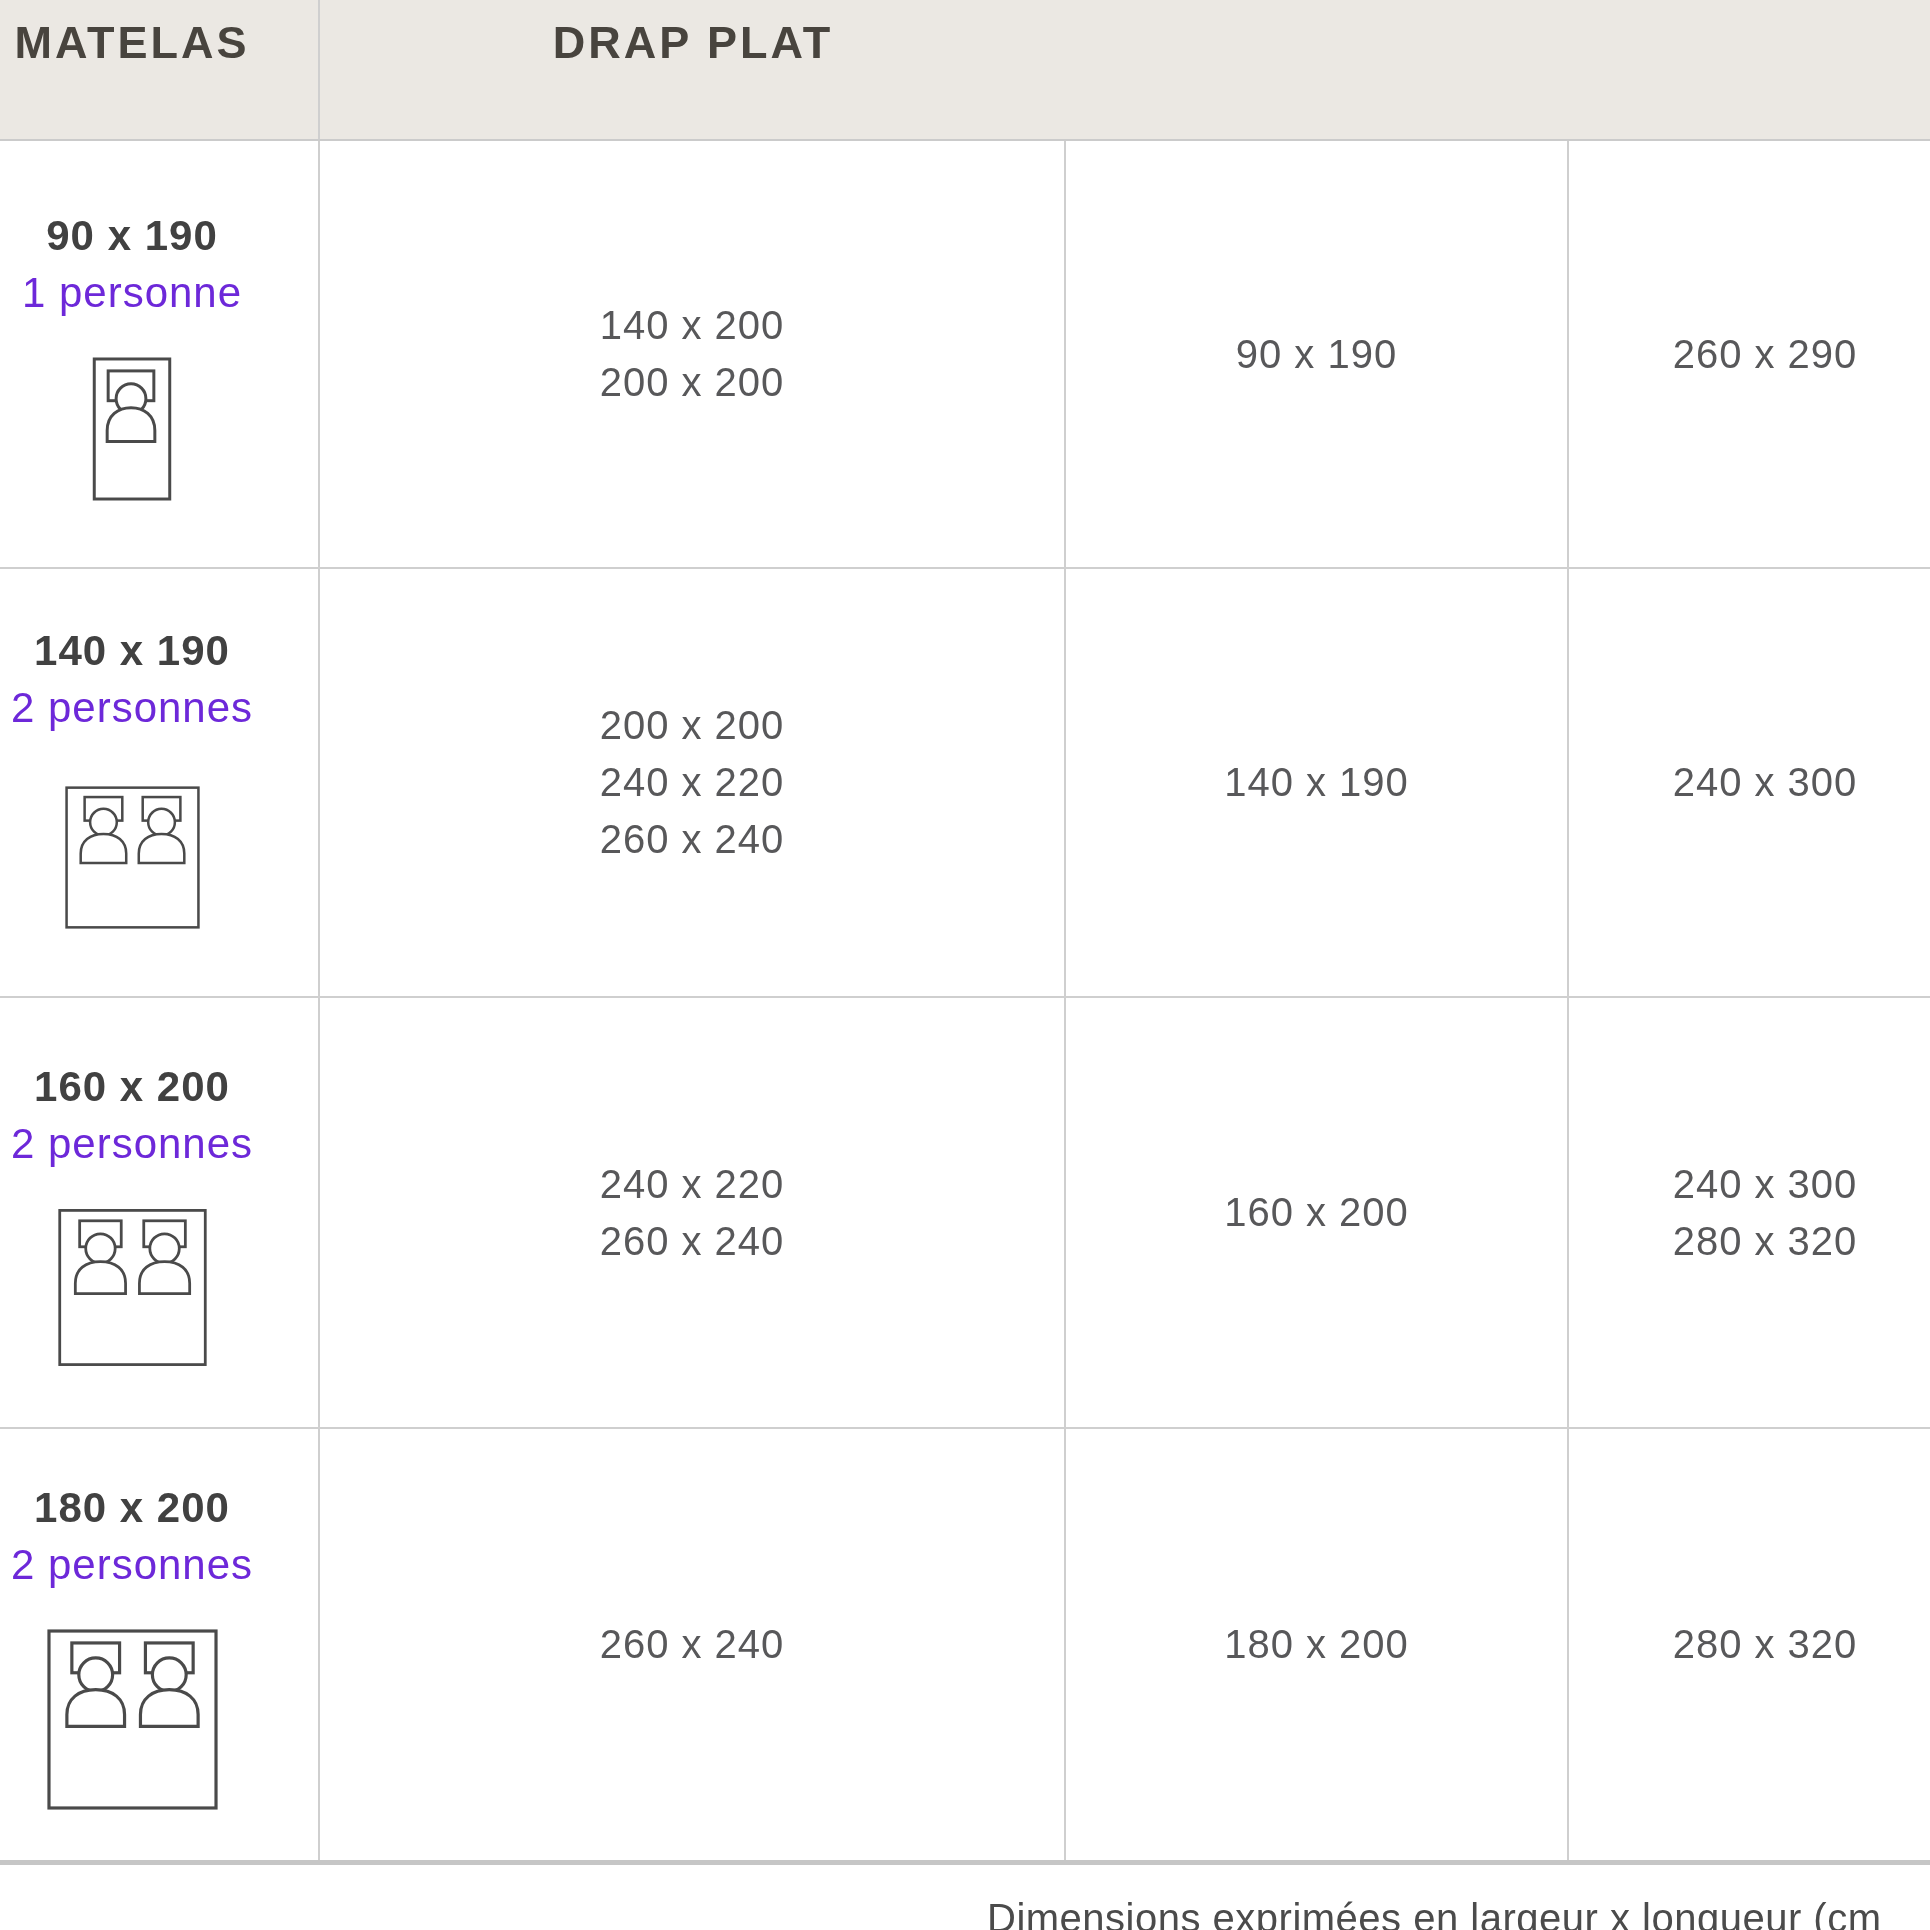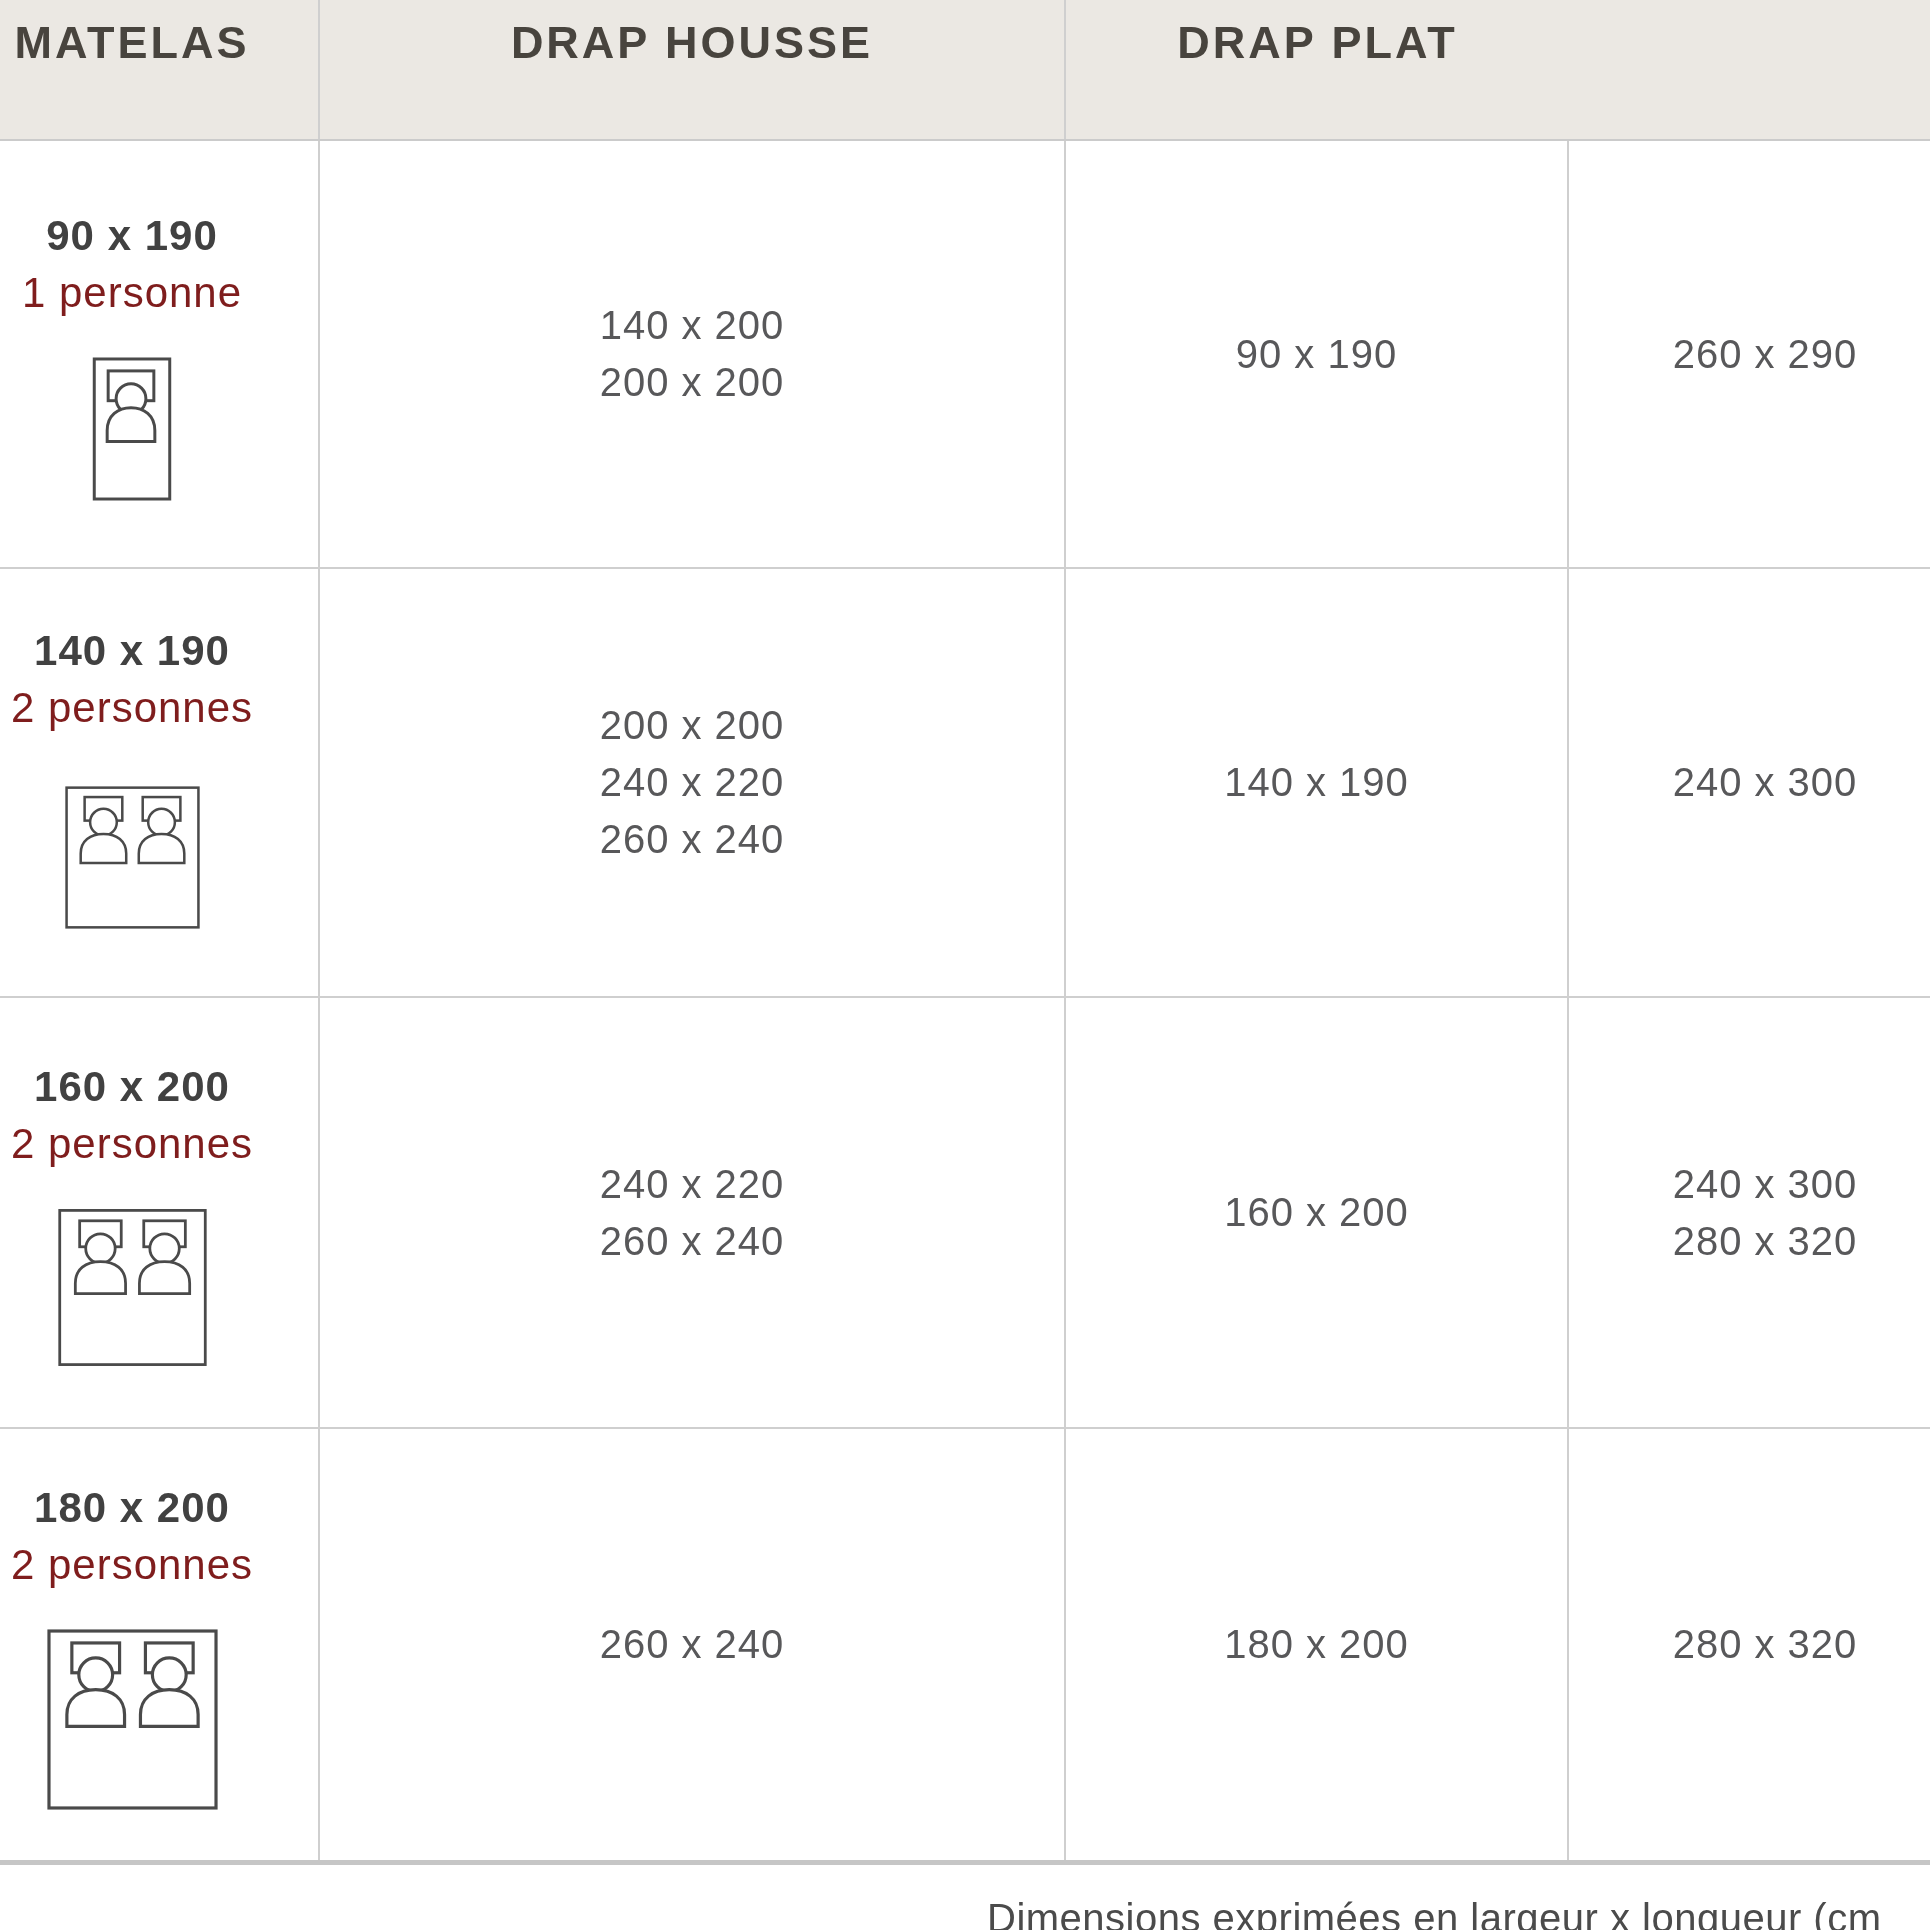--- a/index.html
+++ b/index.html
@@ -52,40 +52,39 @@
     color:#58585a;
     text-align:center;
   }
   .matelas-size{
     font-size:42px;line-height:58px;
     font-weight:700;letter-spacing:1px;
     color:#414141;text-align:center;
   }
   .matelas-cap{
     font-size:42px;line-height:56px;
-    letter-spacing:1px;color:#7f1d1d;
+    letter-spacing:1px;color:#6d28d9;
     text-align:center;white-space:nowrap;
   }
   .bed-icon{margin-top:36px;display:block;}
   .footnote{
     position:absolute;
     left:987px;top:1896px;
     font-size:40px;
     color:#4b4b4b;
     letter-spacing:0.5px;
     white-space:nowrap;
   }
 </style>
 </head>
 <body>
 
 <div class="size-table">
   <div class="trow header">
     <div class="tcell">MATELAS</div>
-    <div class="tcell">DRAP HOUSSE</div>
     <div class="tcell">DRAP PLAT</div>
   </div>
   <div id="table-body">
       <div class="trow body" style="height: 428px;">
         <div class="tcell">
           <div class="matelas-size">90 x 190</div>
           <div class="matelas-cap">1 personne</div>
           <svg viewBox="0 0 80 145" fill="none" stroke="#4a4a4a" stroke-width="3" class="bed-icon" width="80" height="144">
     <rect x="2" y="2" width="76" height="141"></rect>
     <rect x="16" y="14" width="46" height="30" fill="#ffffff"></rect>

